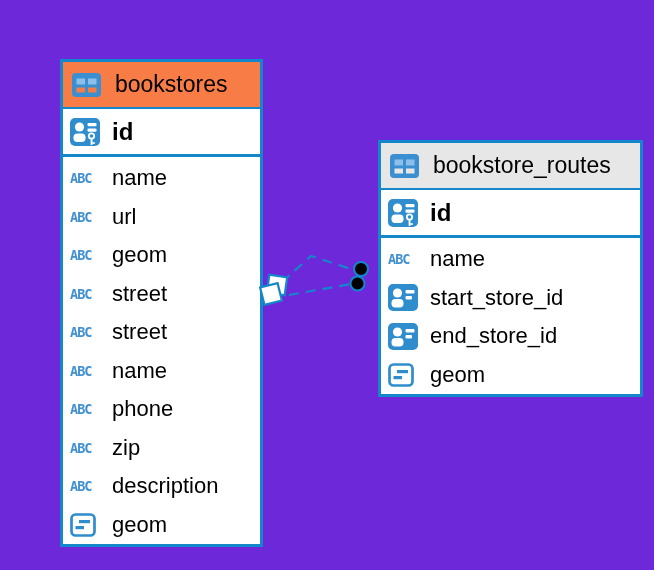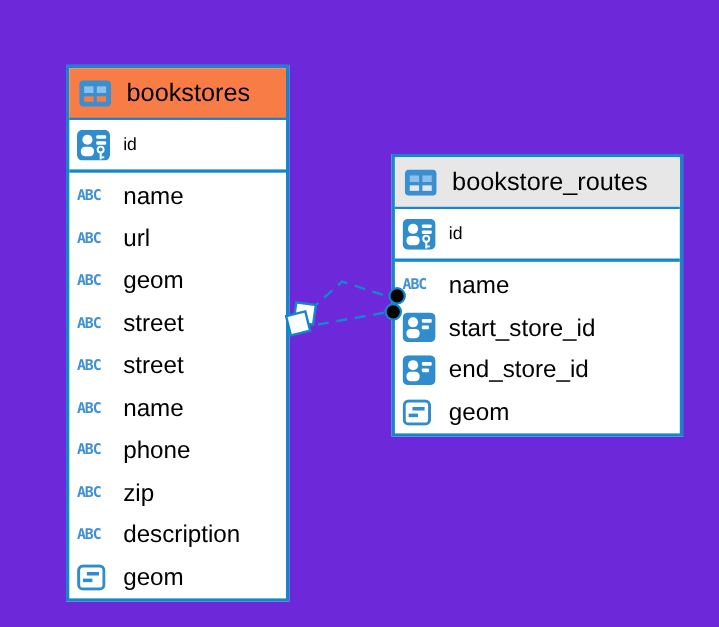--- a/index.html
+++ b/index.html
@@ -38,22 +38,22 @@
   .row {
     display: flex;
     align-items: center;
     gap: 9px;
     padding-left: 7px;
     white-space: nowrap;
   }
   .row.pk {
     height: 45px;
     border-bottom: 3px solid var(--accent);
-    font-weight: normal;
-    font-size: 16px;
+    font-weight: bold;
+    font-size: 24px;
   }
   .cols { padding-top: 2px; }
   .row.col { height: 38.5px; font-size: 22px; text-align: center; }
 
   .islot {
     width: 33px;
     flex: 0 0 33px;
     display: flex;
     align-items: center;
     justify-content: flex-start;
@@ -193,21 +193,21 @@
     <rect x="1.5" y="1.5" width="23" height="21" rx="4" fill="#ffffff" stroke="#2f8ccd" stroke-width="2.7"></rect>
     <rect x="9" y="7" width="11" height="3.2" fill="#2f8ccd"></rect>
     <rect x="5.5" y="13" width="8.5" height="3.2" fill="#2f8ccd"></rect>
   </svg>
 </span>
     <span>geom</span>
   </div>
 </div>
   </div>
 
-  <div class="table" style="left: 356px; top: 140px; width: 265px; --hdr-bg: #e7e7e7;">
+  <div class="table" style="left: 378px; top: 140px; width: 265px; --hdr-bg: #e7e7e7;">
     <div class="hdr">
       <span class="islot">
   <svg width="29" height="24" viewBox="0 0 29 24">
     <rect x="0" y="0" width="29" height="24" rx="4" fill="#3b8fd1"></rect>
     <rect x="4.5" y="5.5" width="8.5" height="6" style="fill: var(--icon-blue-light)"></rect>
     <rect x="16" y="5.5" width="8.5" height="6" style="fill: var(--icon-blue-light)"></rect>
     <rect x="4.5" y="14.5" width="8.5" height="5" style="fill: var(--hdr-bg, #ffffff)"></rect>
     <rect x="16" y="14.5" width="8.5" height="5" style="fill: var(--hdr-bg, #ffffff)"></rect>
   </svg>
 </span>

